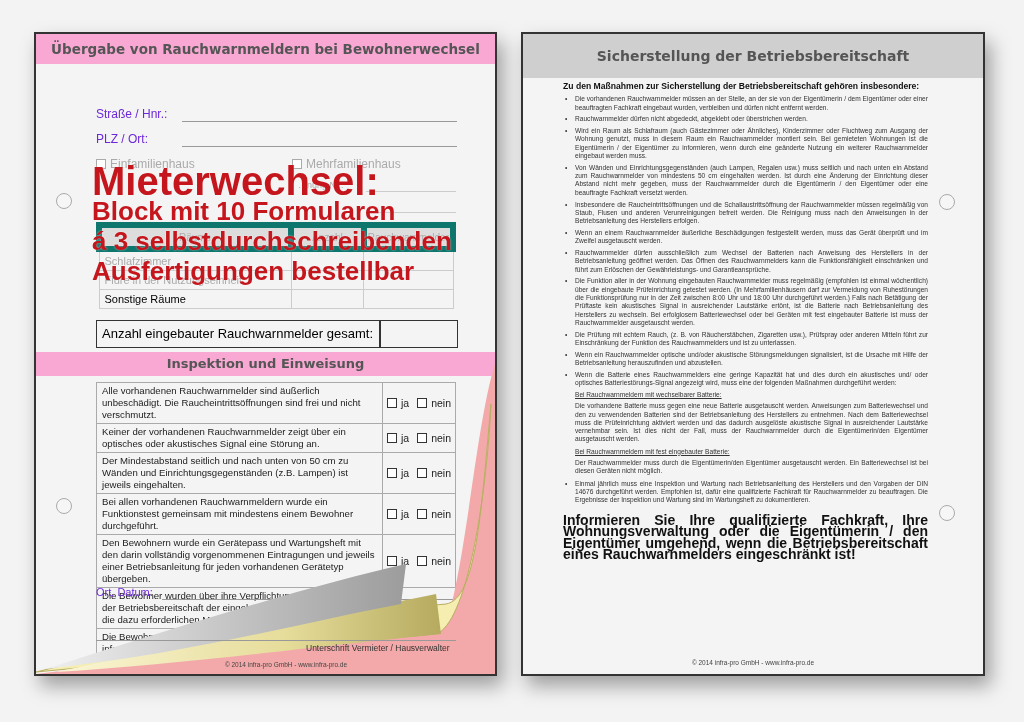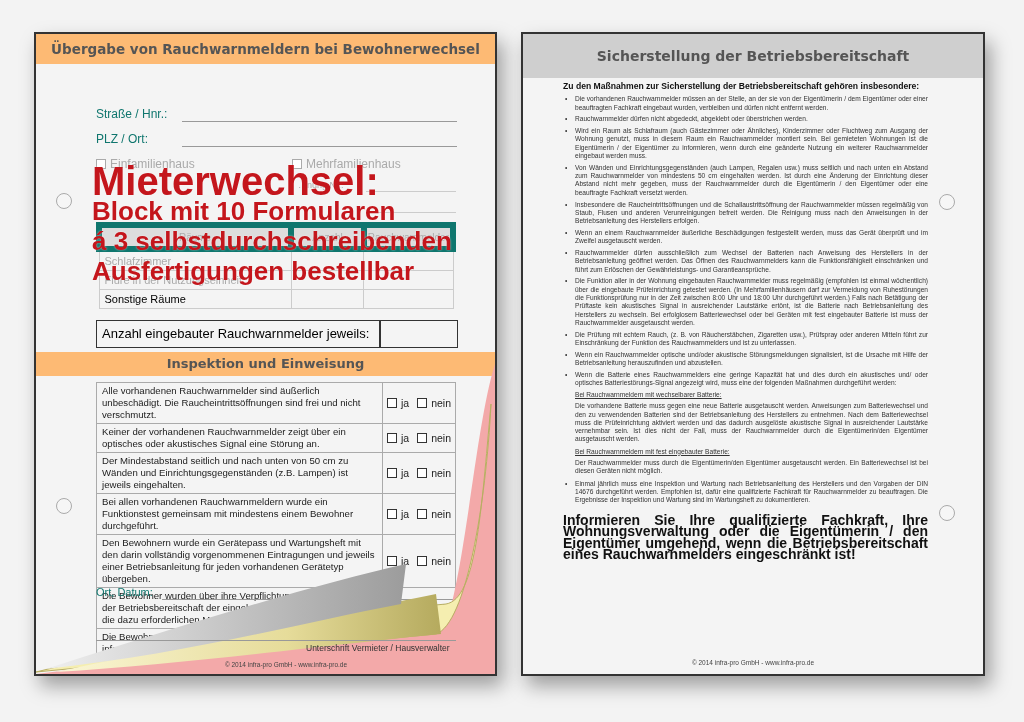--- a/index.html
+++ b/index.html
@@ -1,23 +1,23 @@
 <!DOCTYPE html>
 <html><head>
 <meta charset="utf-8">
 <style>
   html,body{margin:0;padding:0;}
   body{width:1024px;height:722px;background:#f3f3f3;position:relative;overflow:hidden;font-family:"Liberation Sans",sans-serif;}
   .page{position:absolute;background:#f4f4f4;border:2px solid #333;box-shadow:6px 10px 18px rgba(0,0,0,0.35);}
   #left-page{left:34px;top:32px;width:459px;height:640px;}
   #right-page{left:521px;top:32px;width:460px;height:640px;}
-  .hdr{background:#fdba74;color:#555;font-family:"DejaVu Sans",sans-serif;font-weight:bold;text-align:center;}
+  .hdr{background:#f9a8d4;color:#555;font-family:"DejaVu Sans",sans-serif;font-weight:bold;text-align:center;}
   .hdr1{height:30px;line-height:30px;font-size:13.5px;}
   .hdr2{height:24px;line-height:24px;font-size:13px;margin-top:4px;}
-  .field{position:absolute;left:60px;font-size:12px;color:#0f766e;}
+  .field{position:absolute;left:60px;font-size:12px;color:#6d28d9;}
   .line{position:absolute;height:1px;background:#999;}
   .cb{display:inline-block;width:8px;height:8px;border:1.3px solid #333;vertical-align:-1px;margin-right:4px;background:#fff;}
   .faded{color:#aaa;}
   table{border-collapse:collapse;}
   .rooms{position:absolute;left:60px;top:188px;width:360px;font-size:11px;}
   .rooms td{border:1px solid #ccc;height:18px;padding:0 5px;}
   .rooms th{background:#ddd;color:#aaa;font-weight:normal;height:16px;font-size:10px;border:6px solid #0f766e;}
   .total{position:absolute;left:60px;top:286px;width:360px;border:1.5px solid #333;height:26px;font-size:13px;}
   .total .lbl{position:absolute;left:5px;top:5px;}
   .total .cell{position:absolute;left:282px;top:0;width:1.5px;height:26px;background:#333;}
@@ -82,21 +82,21 @@
         </tr>
     <tr>
           <td>Sonstige Räume</td>
           <td></td>
           <td></td>
         </tr>
   </tbody>
     </table>
 
   <div class="total">
-    <span class="lbl">Anzahl eingebauter Rauchwarnmelder jeweils:</span>
+    <span class="lbl">Anzahl eingebauter Rauchwarnmelder gesamt:</span>
     <span class="cell"></span>
   </div>
 
   <div class="hdr hdr3">Inspektion und Einweisung</div>
 
   <table class="insp">
     <tbody>
         <tr>
           <td>Alle vorhandenen Rauchwarnmelder sind äußerlich unbeschädigt. Die Raucheintrittsöffnungen sind frei und nicht verschmutzt.</td>
           <td class="opt"><span class="cb"></span><span>ja</span><span class="sp"></span><span class="cb"></span><span>nein</span></td>

